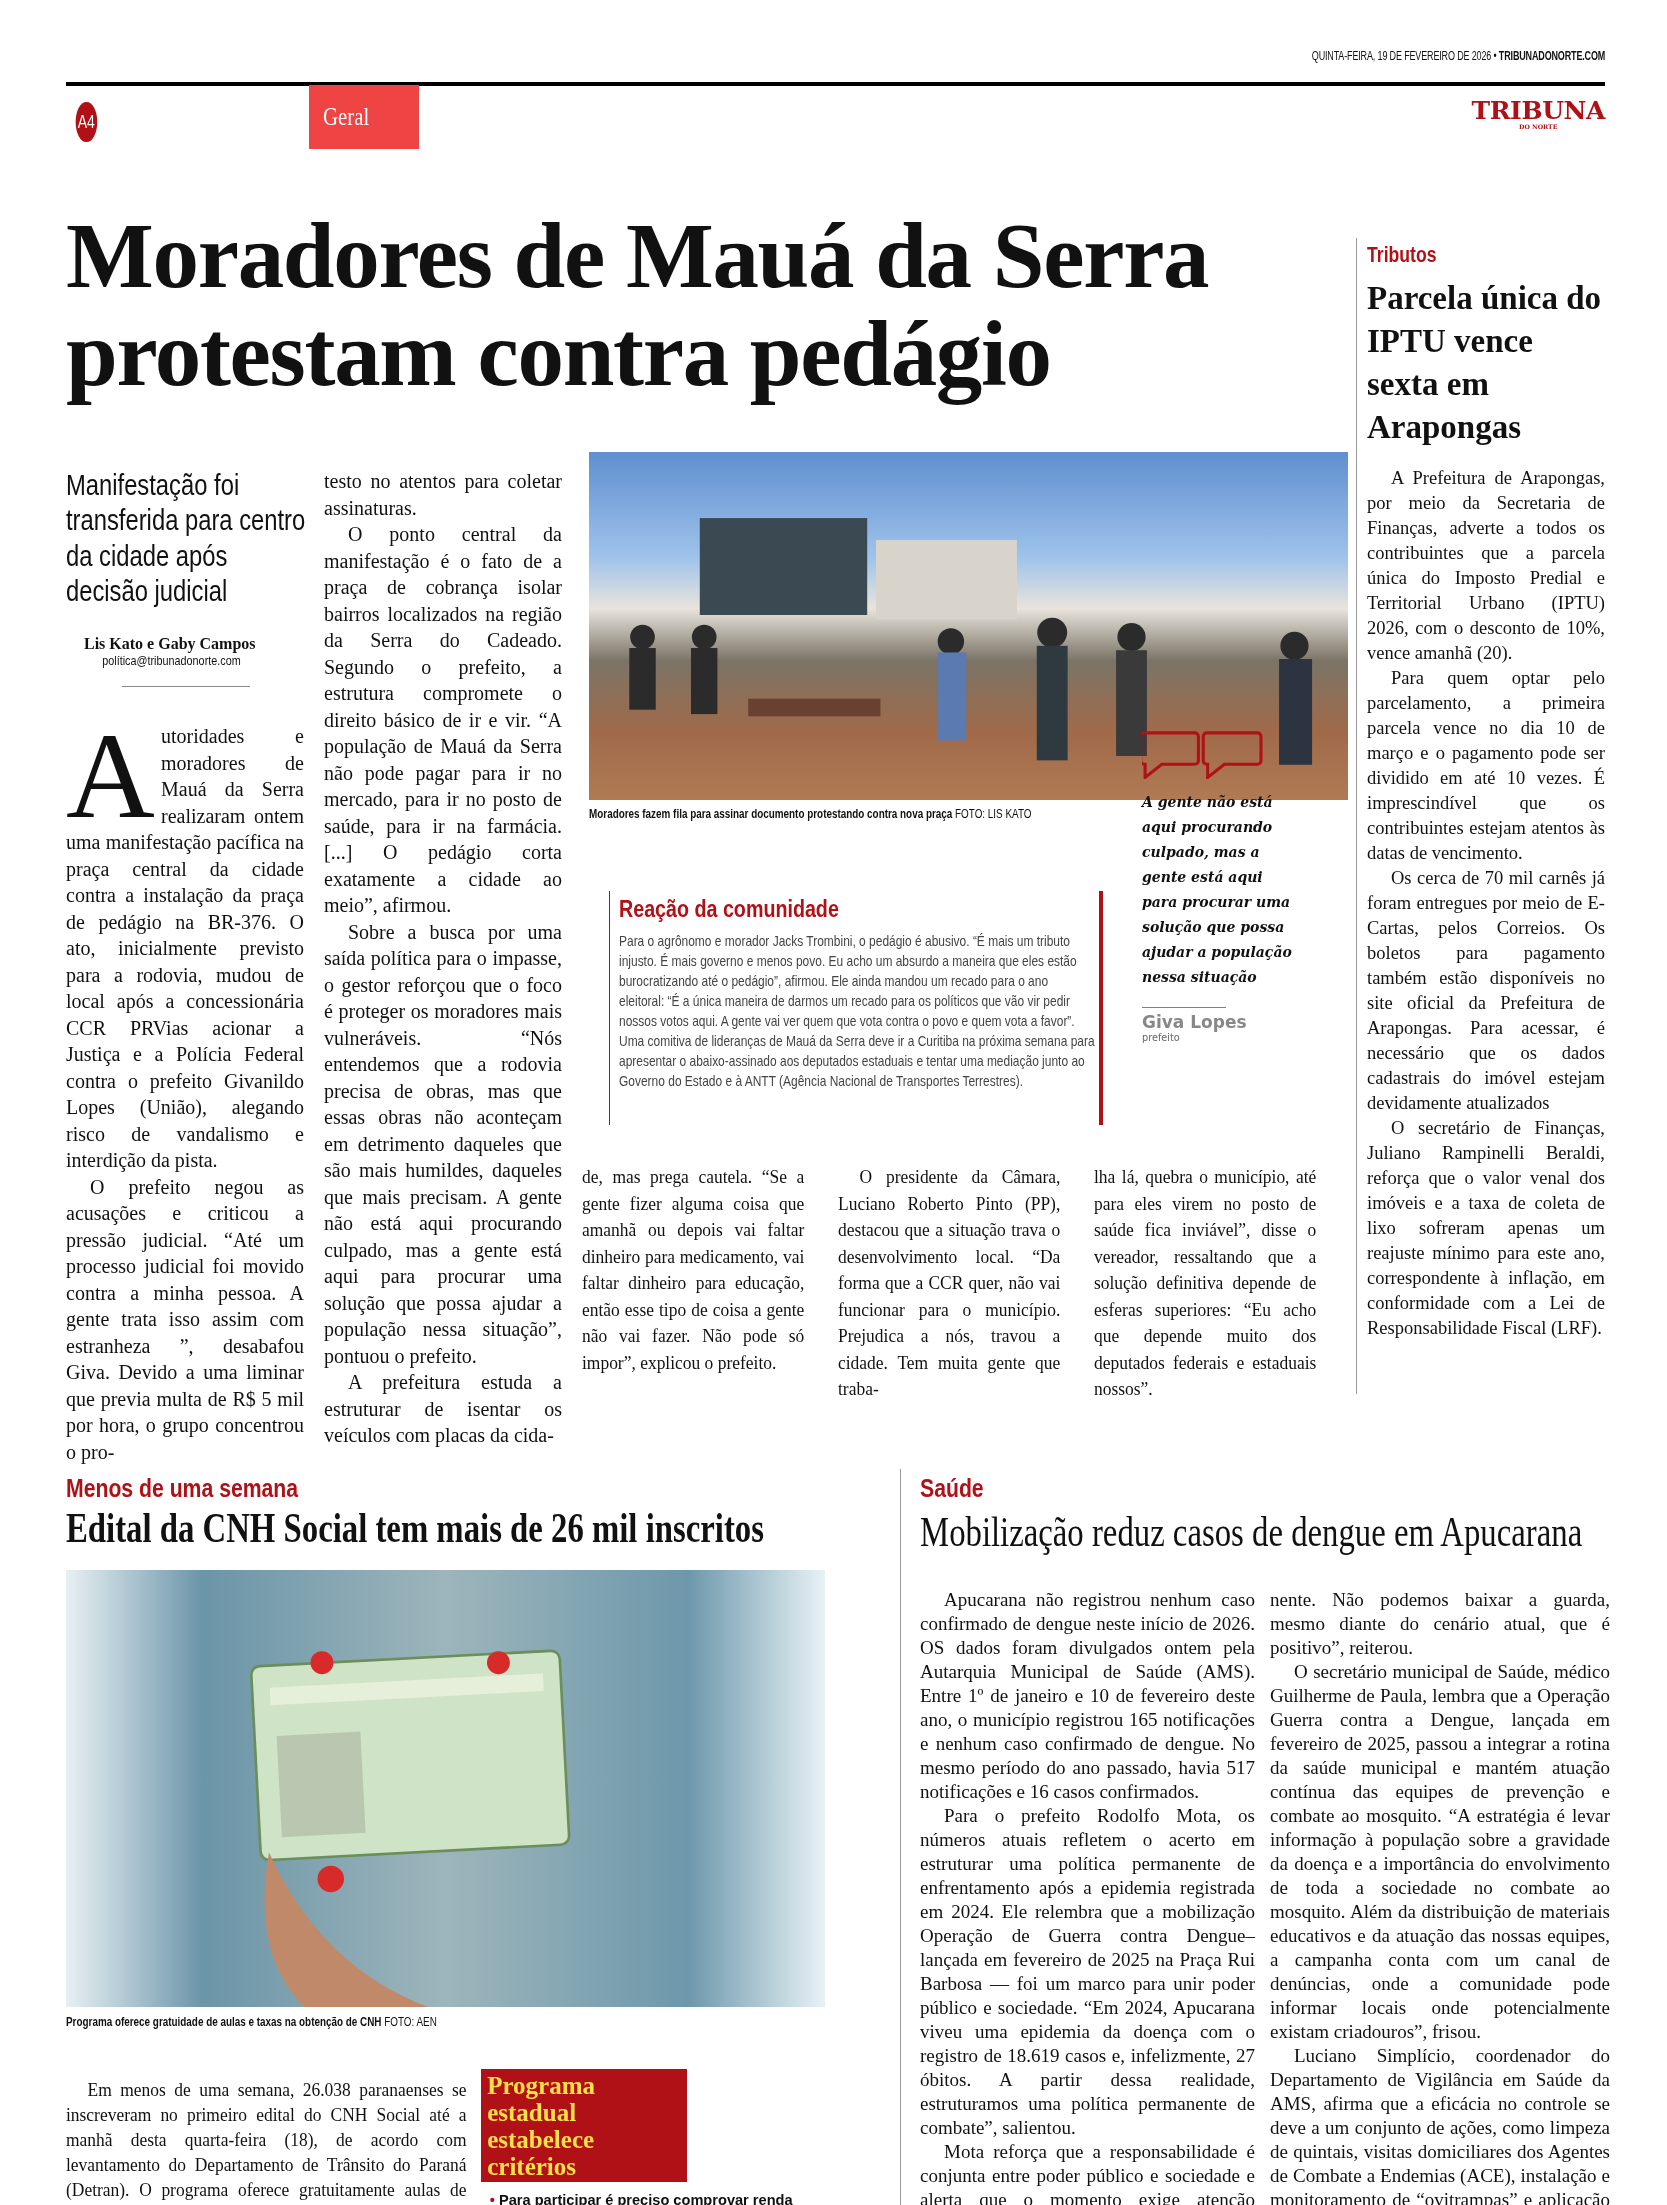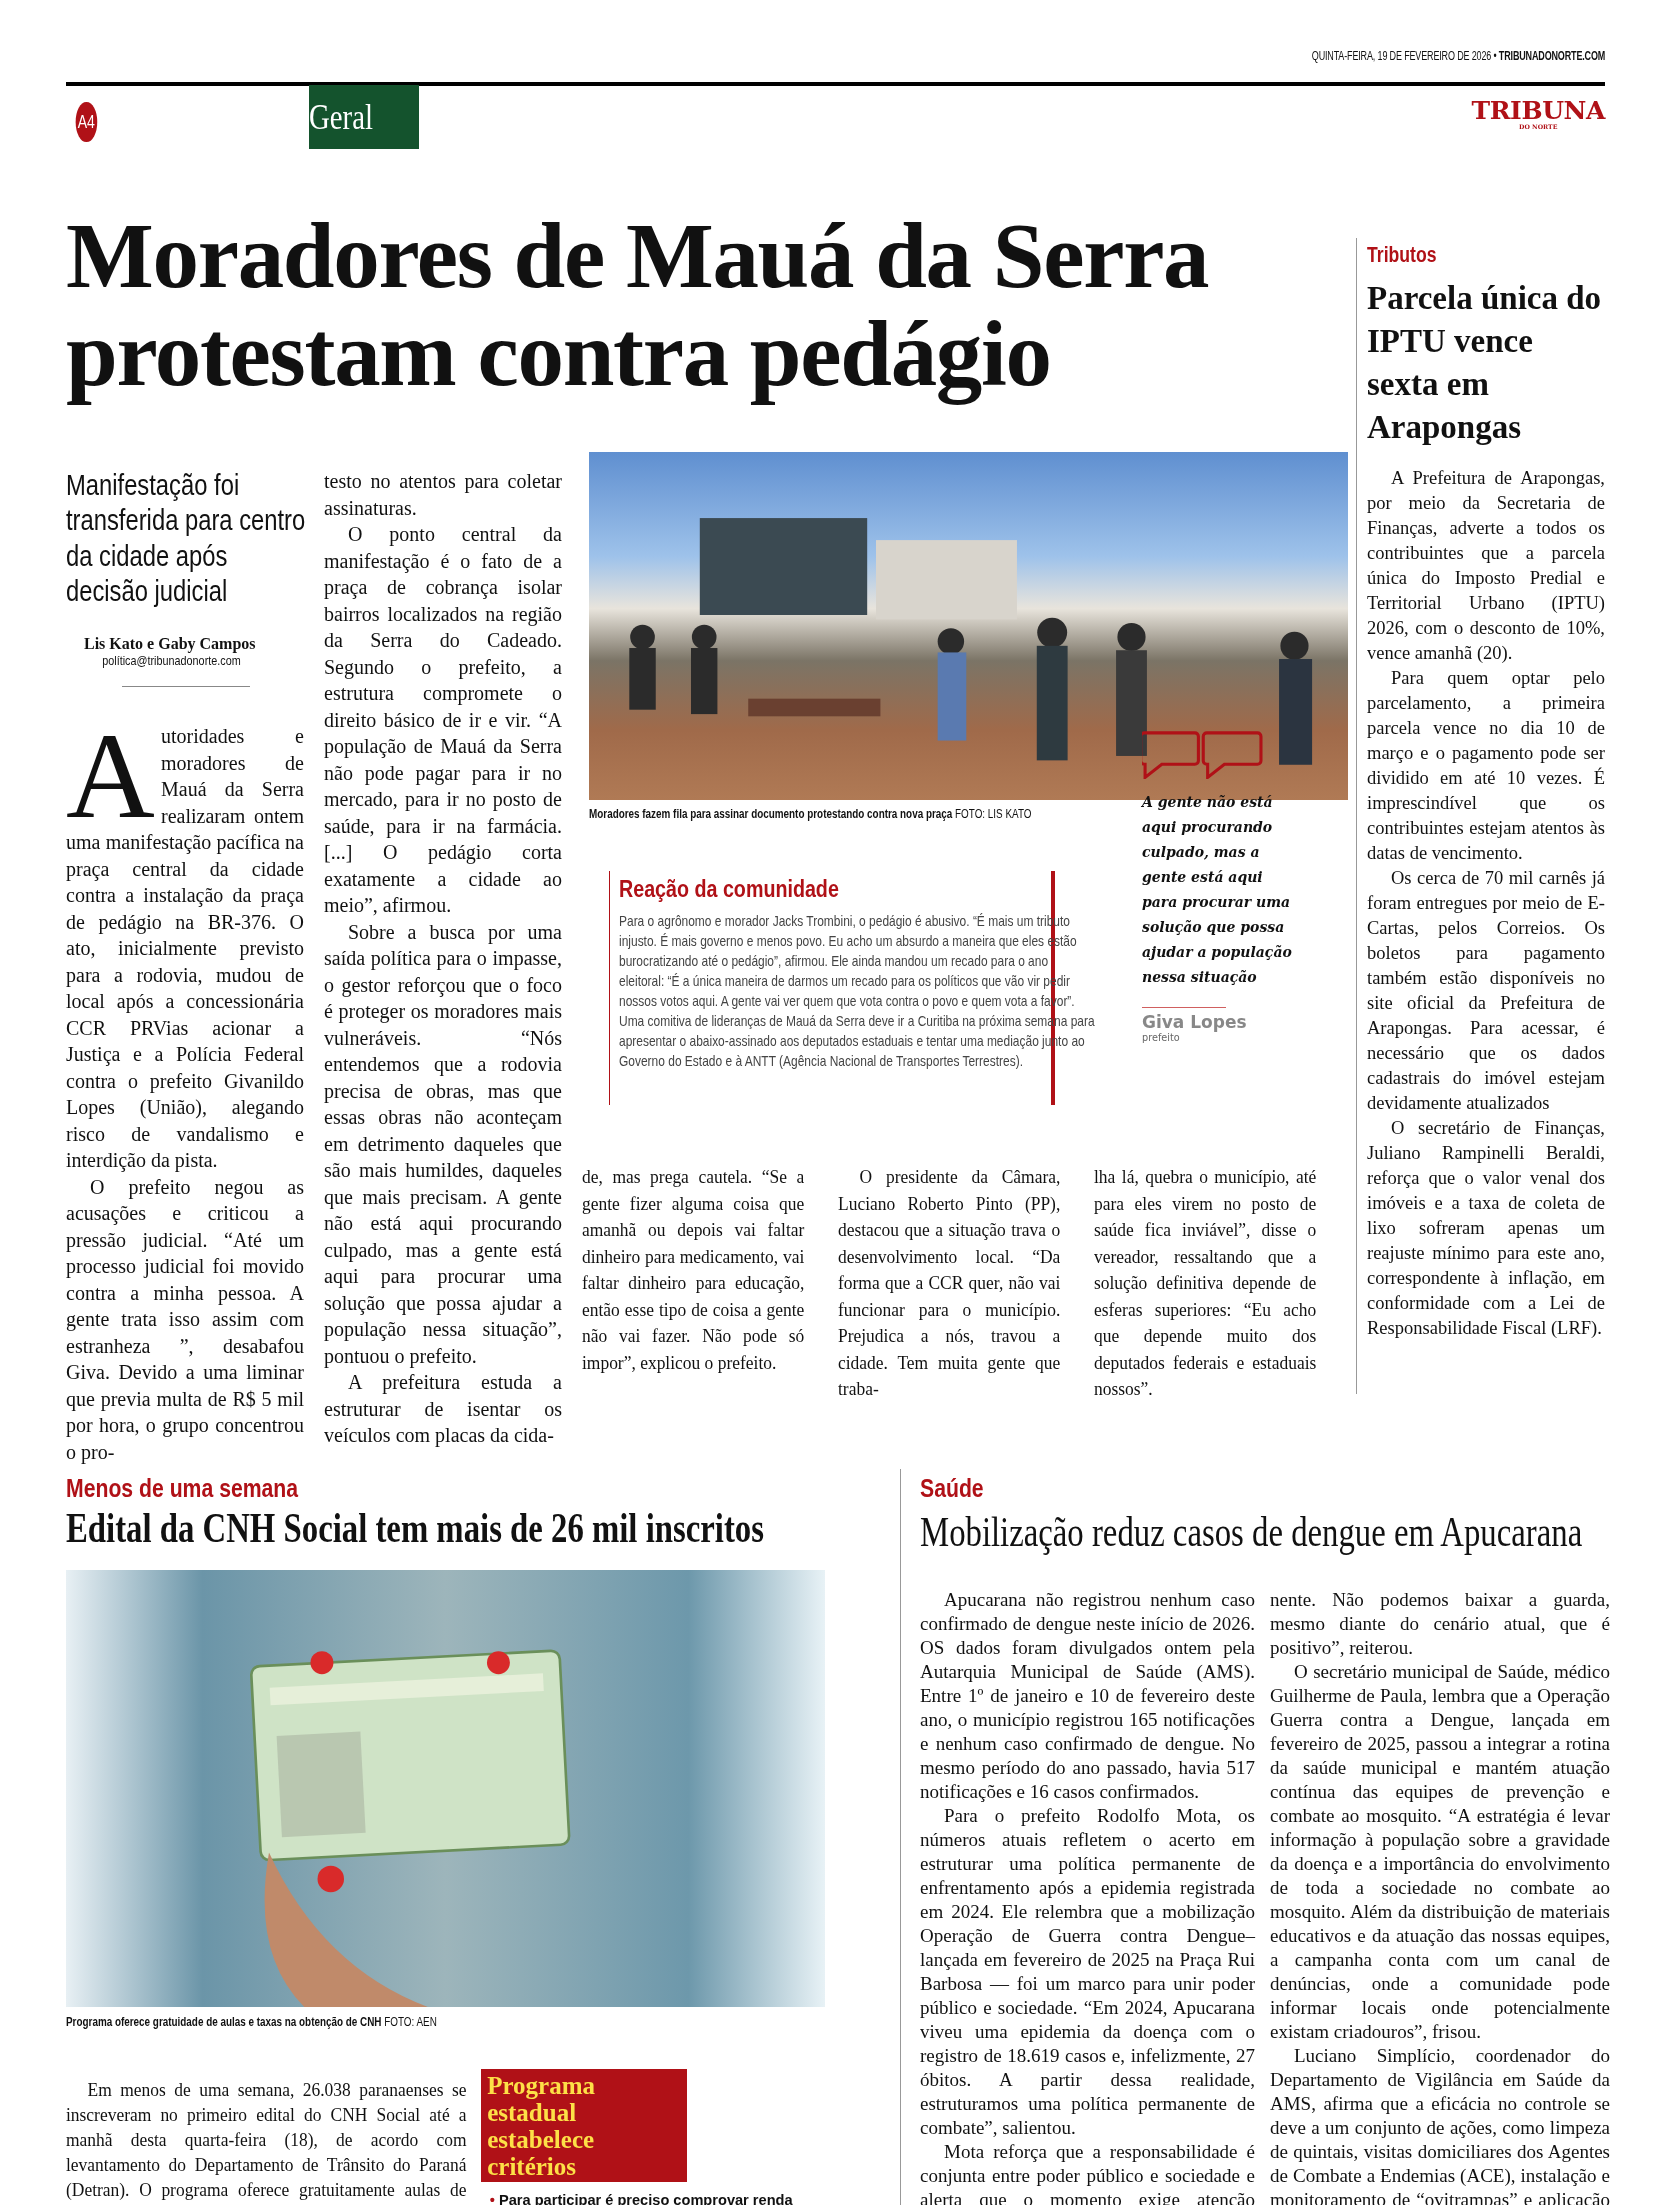--- a/index.html
+++ b/index.html
@@ -2,21 +2,21 @@
 <html style="font-size:7px"><head>
 <meta charset="utf-8">
 <style>
   html,body{margin:0;padding:0;background:#fff;}
   body{width:1667px;height:2840px;position:relative;overflow:hidden;font-family:"Liberation Serif","DejaVu Serif",serif;color:#111;}
   .abs{position:absolute;}
   .topline{left:66px;top:82px;width:1539px;height:3.5px;background:#000;}
   .dateline{right:62px;top:49px;font-family:"Liberation Sans",sans-serif;font-size:12px;letter-spacing:-0.2px;transform:scaleX(0.75);transform-origin:right;white-space:nowrap;}
   .dateline b{font-weight:700;}
   .pagenum{left:73px;top:102px;width:26.5px;height:40px;border-radius:50%;background:#b01117;color:#fff;font-family:"Liberation Sans",sans-serif;font-size:17.6px;display:flex;align-items:center;justify-content:center;transform:scaleX(0.8);}
-  .section-tab{left:309px;top:85px;width:110px;height:64px;background:#14532d;color:#fff;font-size:36px;display:flex;align-items:center;padding-left:0;box-sizing:border-box;transform-origin:left;}
+  .section-tab{left:309px;top:85px;width:110px;height:64px;background:#ef4444;color:#fff;font-size:26px;display:flex;align-items:center;padding-left:14px;box-sizing:border-box;transform-origin:left;}
   .logo{right:62px;top:98px;text-align:center;color:#b01117;font-family:"DejaVu Serif",serif;font-weight:900;}
   .logo .big{font-size:25px;letter-spacing:-0.4px;line-height:1;}
   .logo .small{font-size:6.2px;font-weight:900;}
   .headline{left:66px;top:207px;width:1279px;font-size:93px;font-weight:700;line-height:1.05;letter-spacing:-1.3px;}
   .deck{left:66px;top:468px;width:247px;font-family:"Liberation Sans",sans-serif;font-size:29px;line-height:1.22;transform:scaleX(0.82);transform-origin:left;width:300px;}
   .byline{left:84px;top:635px;width:203px;text-align:left;}
   .byline .name{font-size:16px;font-weight:700;}
   .byline .mail{font-family:"Liberation Sans",sans-serif;font-size:13.2px;transform:scaleX(0.82);}
   .byline .rule{width:128px;height:1.8px;background:#888;margin:17.6px auto 0;}
   .col{font-size:20px;line-height:26.5px;text-align:justify;hyphens:auto;}
@@ -95,21 +95,21 @@
         <rect x="1565" y="470" width="75" height="240" fill="#2b3440"></rect>
     </g>
     <rect x="360" y="560" width="300" height="40" fill="#6a4030"></rect>
   </svg>
 </div>
 <div class="abs caption" style="left:589px;top:806px;">
   <span style="font-weight:700">Moradores fazem fila para assinar documento protestando contra nova praça</span>
   <span>FOTO: LIS KATO</span>
 </div>
 
-<div class="abs" style="left:609px;top:871px;width:446px;height:234px;border-left:1.8px solid #b01117;border-right:4.4px solid #b01117;padding:4.4px 8.8px;box-sizing:border-box;">
+<div class="abs" style="left:609px;top:891px;width:494px;height:234px;border-left:1.8px solid #b01117;border-right:4.4px solid #b01117;padding:4.4px 8.8px;box-sizing:border-box;">
   <div class="box-title">Reação da comunidade</div>
   <div class="box-text" style="margin-top:8px;width:582px;">
     <div>Para o agrônomo e morador Jacks Trombini, o pedágio é abusivo. “É mais um tributo injusto. É mais governo e menos povo. Eu acho um absurdo a maneira que eles estão burocratizando até o pedágio”, afirmou. Ele ainda mandou um recado para o ano eleitoral: “É a única maneira de darmos um recado para os políticos que vão vir pedir nossos votos aqui. A gente vai ver quem que vota contra o povo e quem vota a favor”.</div>
     <div>Uma comitiva de lideranças de Mauá da Serra deve ir a Curitiba na próxima semana para apresentar o abaixo-assinado aos deputados estaduais e tentar uma mediação junto ao Governo do Estado e à ANTT (Agência Nacional de Transportes Terrestres).</div>
   </div>
 </div>
 
 <div class="abs" style="left:1142px;top:730px;width:159px;">
   <svg width="141" height="49" viewBox="0 0 320 110">
     <path d="M5 6 h115 a8 8 0 0 1 8 8 v55 a8 8 0 0 1 -8 8 h-75 l-38 30 v-30 h-2 a8 8 0 0 1 -8 -8 v-55 a8 8 0 0 1 8 -8z" fill="none" stroke="#b01117" stroke-width="7"></path>

